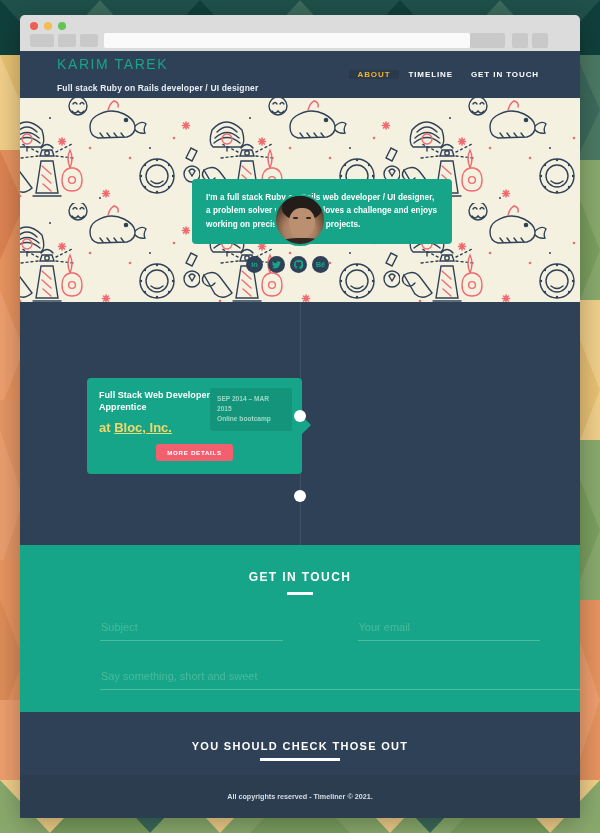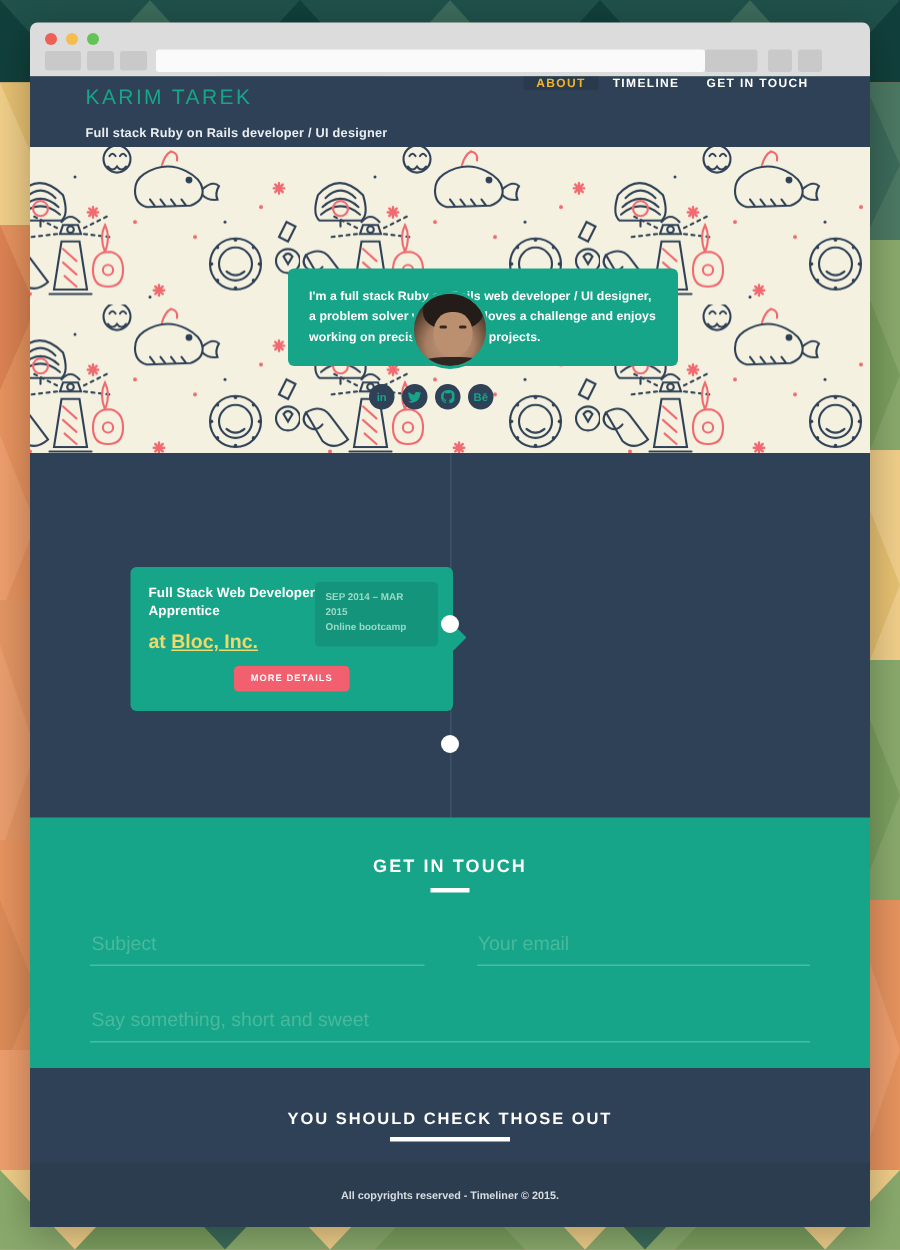--- a/index.html
+++ b/index.html
@@ -59,21 +59,21 @@
   }
   #brand { padding-left: 37px; }
   #brand-name {
     color: #17a589; font-size: 14px; font-weight: normal;
     letter-spacing: 1.6px;
   }
   #brand-tag {
     color: #e9eef2; font-size: 8.5px; font-weight: bold;
     letter-spacing: 0.15px; margin-top: 11px;
   }
-  #main-nav { position: absolute; right: 32px; top: 0; height: 47px; display: flex; align-items: flex-start; }
+  #main-nav { position: absolute; right: 32px; top: 0; height: 47px; display: flex; align-items: center; }
   .nav-item {
     display: flex; align-items: center; padding: 0 9px;
     font-size: 8px; font-weight: bold; letter-spacing: 0.9px;
     color: #ffffff; cursor: pointer;
   }
   .nav-item.active { color: #f0b429; background: #2a3a4d; }
 
   
   #hero {
     position: absolute; left: -20px; top: 47px;
@@ -197,21 +197,21 @@
   #contact-title {
     padding-top: 25px;
     color: #ffffff; font-size: 12px; font-weight: bold; letter-spacing: 1.4px;
   }
   #contact-rule { width: 26px; height: 2.5px; background: #ffffff; margin: 8px auto 0 auto; }
   .field-row { display: flex; gap: 35px; padding: 0 40px; margin-top: 23px; }
   .field {
     flex: 1; border: none; border-bottom: 1.2px solid #4abc9f;
     background: transparent; padding: 3px 1px 7px 1px;
     font-family: "Liberation Sans", sans-serif;
-    font-size: 13px; color: #ffffff; outline: none;
+    font-size: 11px; color: #ffffff; outline: none; margin-left: 40px;
   }
   .field::placeholder { color: #49b99c; }
   #field-message-row { padding: 0 40px; margin-top: 25px; }
   #send-button {
     margin-top: 22px;
     background: #f2606f; color: #ffffff;
     border: none; border-radius: 3px;
     padding: 6px 13px; font-size: 6.4px; font-weight: bold; letter-spacing: 0.8px;
     cursor: pointer; font-family: "Liberation Sans", sans-serif;
   }
@@ -495,18 +495,18 @@
           </svg>
         </span>
         <span class="footer-chip">
           <svg width="9" height="9" viewBox="0 0 16 16">
             <path d="M8 0a8 8 0 0 0-2.5 15.6c.4.1.5-.2.5-.4v-1.4C3.8 14.2 3.3 12.8 3.3 12.8c-.4-1-.9-1.2-.9-1.2-.8-.5 0-.5 0-.5.8.1 1.3.9 1.3.9.7 1.3 1.9.9 2.4.7 0-.5.3-.9.5-1.1-1.8-.2-3.7-.9-3.7-4 0-.9.3-1.6.8-2.2-.1-.2-.4-1 .1-2.1 0 0 .7-.2 2.2.8a7.6 7.6 0 0 1 4 0c1.5-1 2.2-.8 2.2-.8.5 1.1.2 1.9.1 2.1.5.6.8 1.3.8 2.2 0 3.1-1.9 3.8-3.7 4 .3.3.6.8.6 1.6v2.3c0 .2.1.5.5.4A8 8 0 0 0 8 0z" fill="#17a589"></path>
           </svg>
         </span>
         <span class="footer-chip">Bē</span>
       </div>
       <div id="footer-bar">
-        <span id="copyright">All copyrights reserved - Timeliner © 2015.</span>
+        <span id="copyright">All copyrights reserved - Timeliner © 2021.</span>
       </div>
     </footer>
 
   </div>
 </div>
 
 </body></html>

